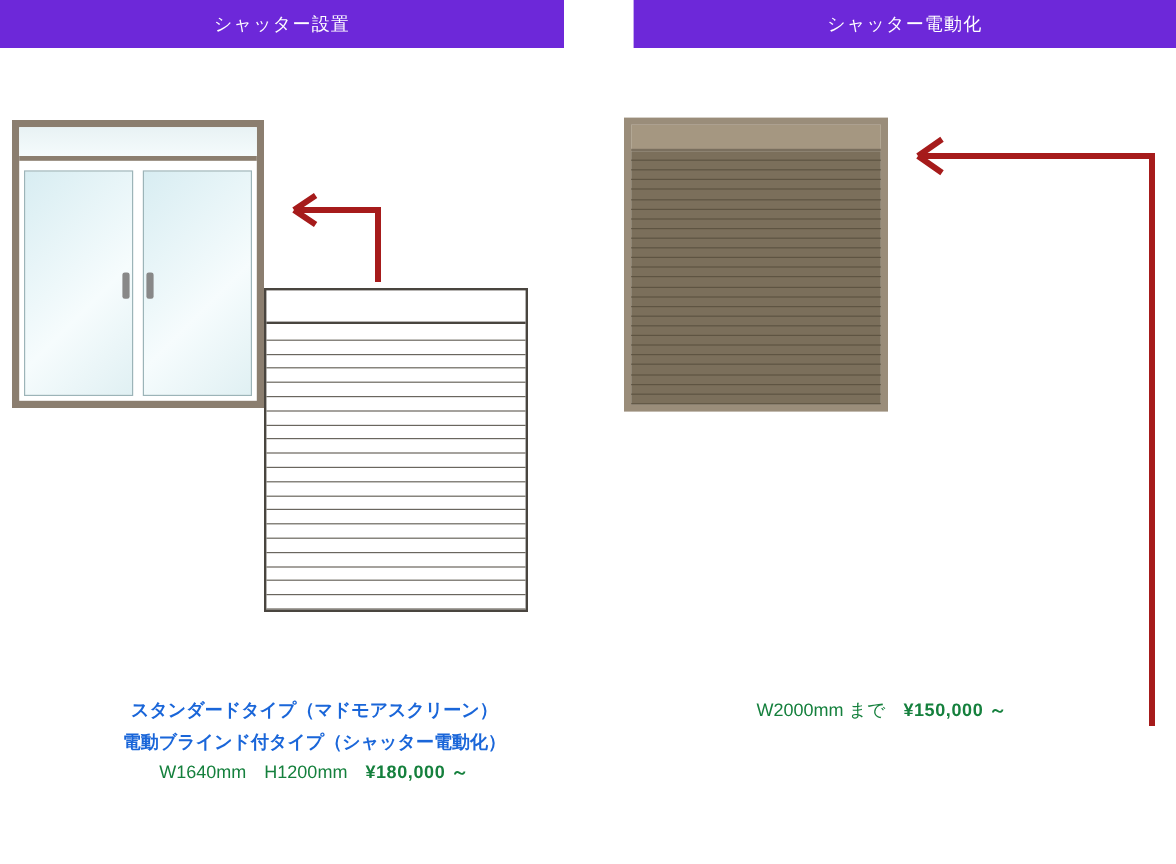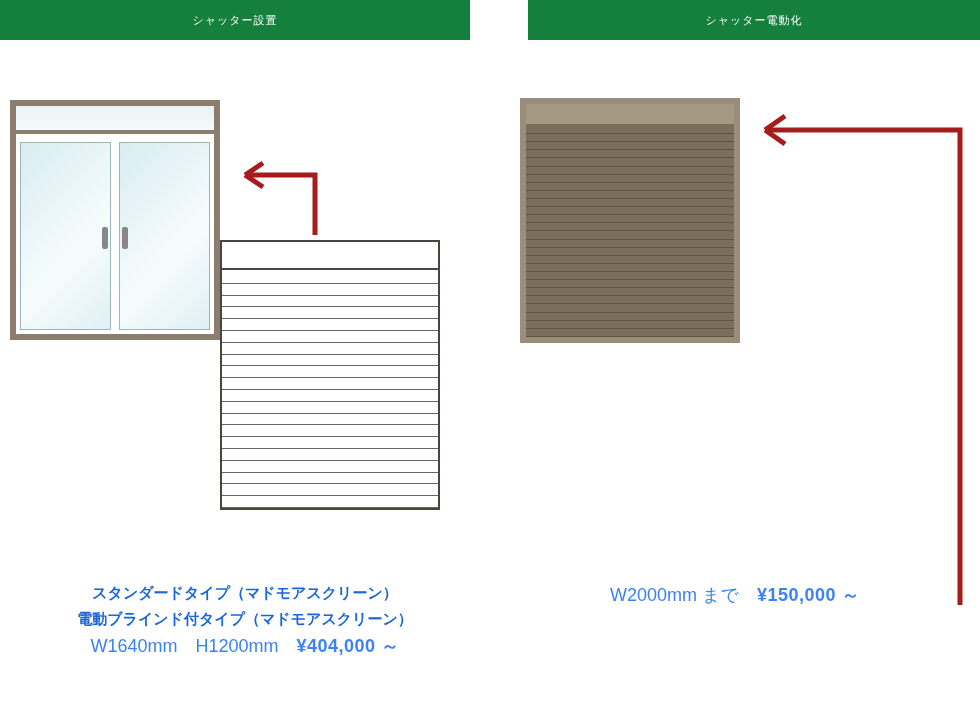--- a/index.html
+++ b/index.html
@@ -12,23 +12,23 @@
   }
   .col {
     position: absolute;
     top: 0;
     width: 490px;
   }
   .col-left { left: 0; }
   .col-right { left: 490px; }
   .header {
     height: 40px;
-    background: #15803d;
+    background: #6d28d9;
     color: #fff;
-    font-size: 11px;
+    font-size: 15px;
     display: flex;
     align-items: center;
     justify-content: center;
     letter-spacing: 1px;
     margin: 0 12px;
   }
   .col-left .header { margin-left: 0; margin-right: 20px; }
   .col-right .header { margin-left: 38px; margin-right: 0; }
   .stage {
     position: relative;
@@ -123,28 +123,28 @@
     text-align:center;
     color:#1a66d9;
     font-size:15px;
     line-height:1.7;
   }
   .pricing strong.title {
     font-weight:bold;
     display:block;
   }
   .pricing .line {
-    color:#3b82f6;
-    font-size:18px;
+    color:#15803d;
+    font-size:15px;
   }
   .pricing .price {
     font-weight:bold;
     letter-spacing:0.5px;
   }
-  .left-pricing { left:0; top:580px; }
+  .left-pricing { left:17px; top:580px; }
   .right-pricing { left:490px; top:580px; }
 </style>
 </head>
 <body>
 
 <div class="col col-left">
   <div class="header">シャッター設置</div>
   <div class="stage">
     <div class="window">
       <div class="transom"></div>
@@ -225,23 +225,23 @@
     </div>
     <svg class="arrow" style="left:255px;top:60px;" width="230" height="510">
       <path d="M 215 505 L 215 30 L 20 30" stroke-width="5"></path>
       <path d="M 20 30 L 40 16 M 20 30 L 40 44" stroke-width="5"></path>
     </svg>
   </div>
 </div>
 
 <div class="pricing left-pricing">
   <strong class="title">スタンダードタイプ（マドモアスクリーン）</strong>
-  <strong class="title">電動ブラインド付タイプ（マドモアスクリーン）</strong>
+  <strong class="title">電動ブラインド付タイプ（シャッター電動化）</strong>
   <div class="line">
-    <span>W1640mm　H1200mm　</span><span class="price">¥404,000 ～</span>
+    <span>W1640mm　H1200mm　</span><span class="price">¥180,000 ～</span>
   </div>
 </div>
 
 <div class="pricing right-pricing">
   <div class="line">
     <span>W2000mm まで　</span><span class="price">¥150,000 ～</span>
   </div>
 </div>
 
 </body></html>

